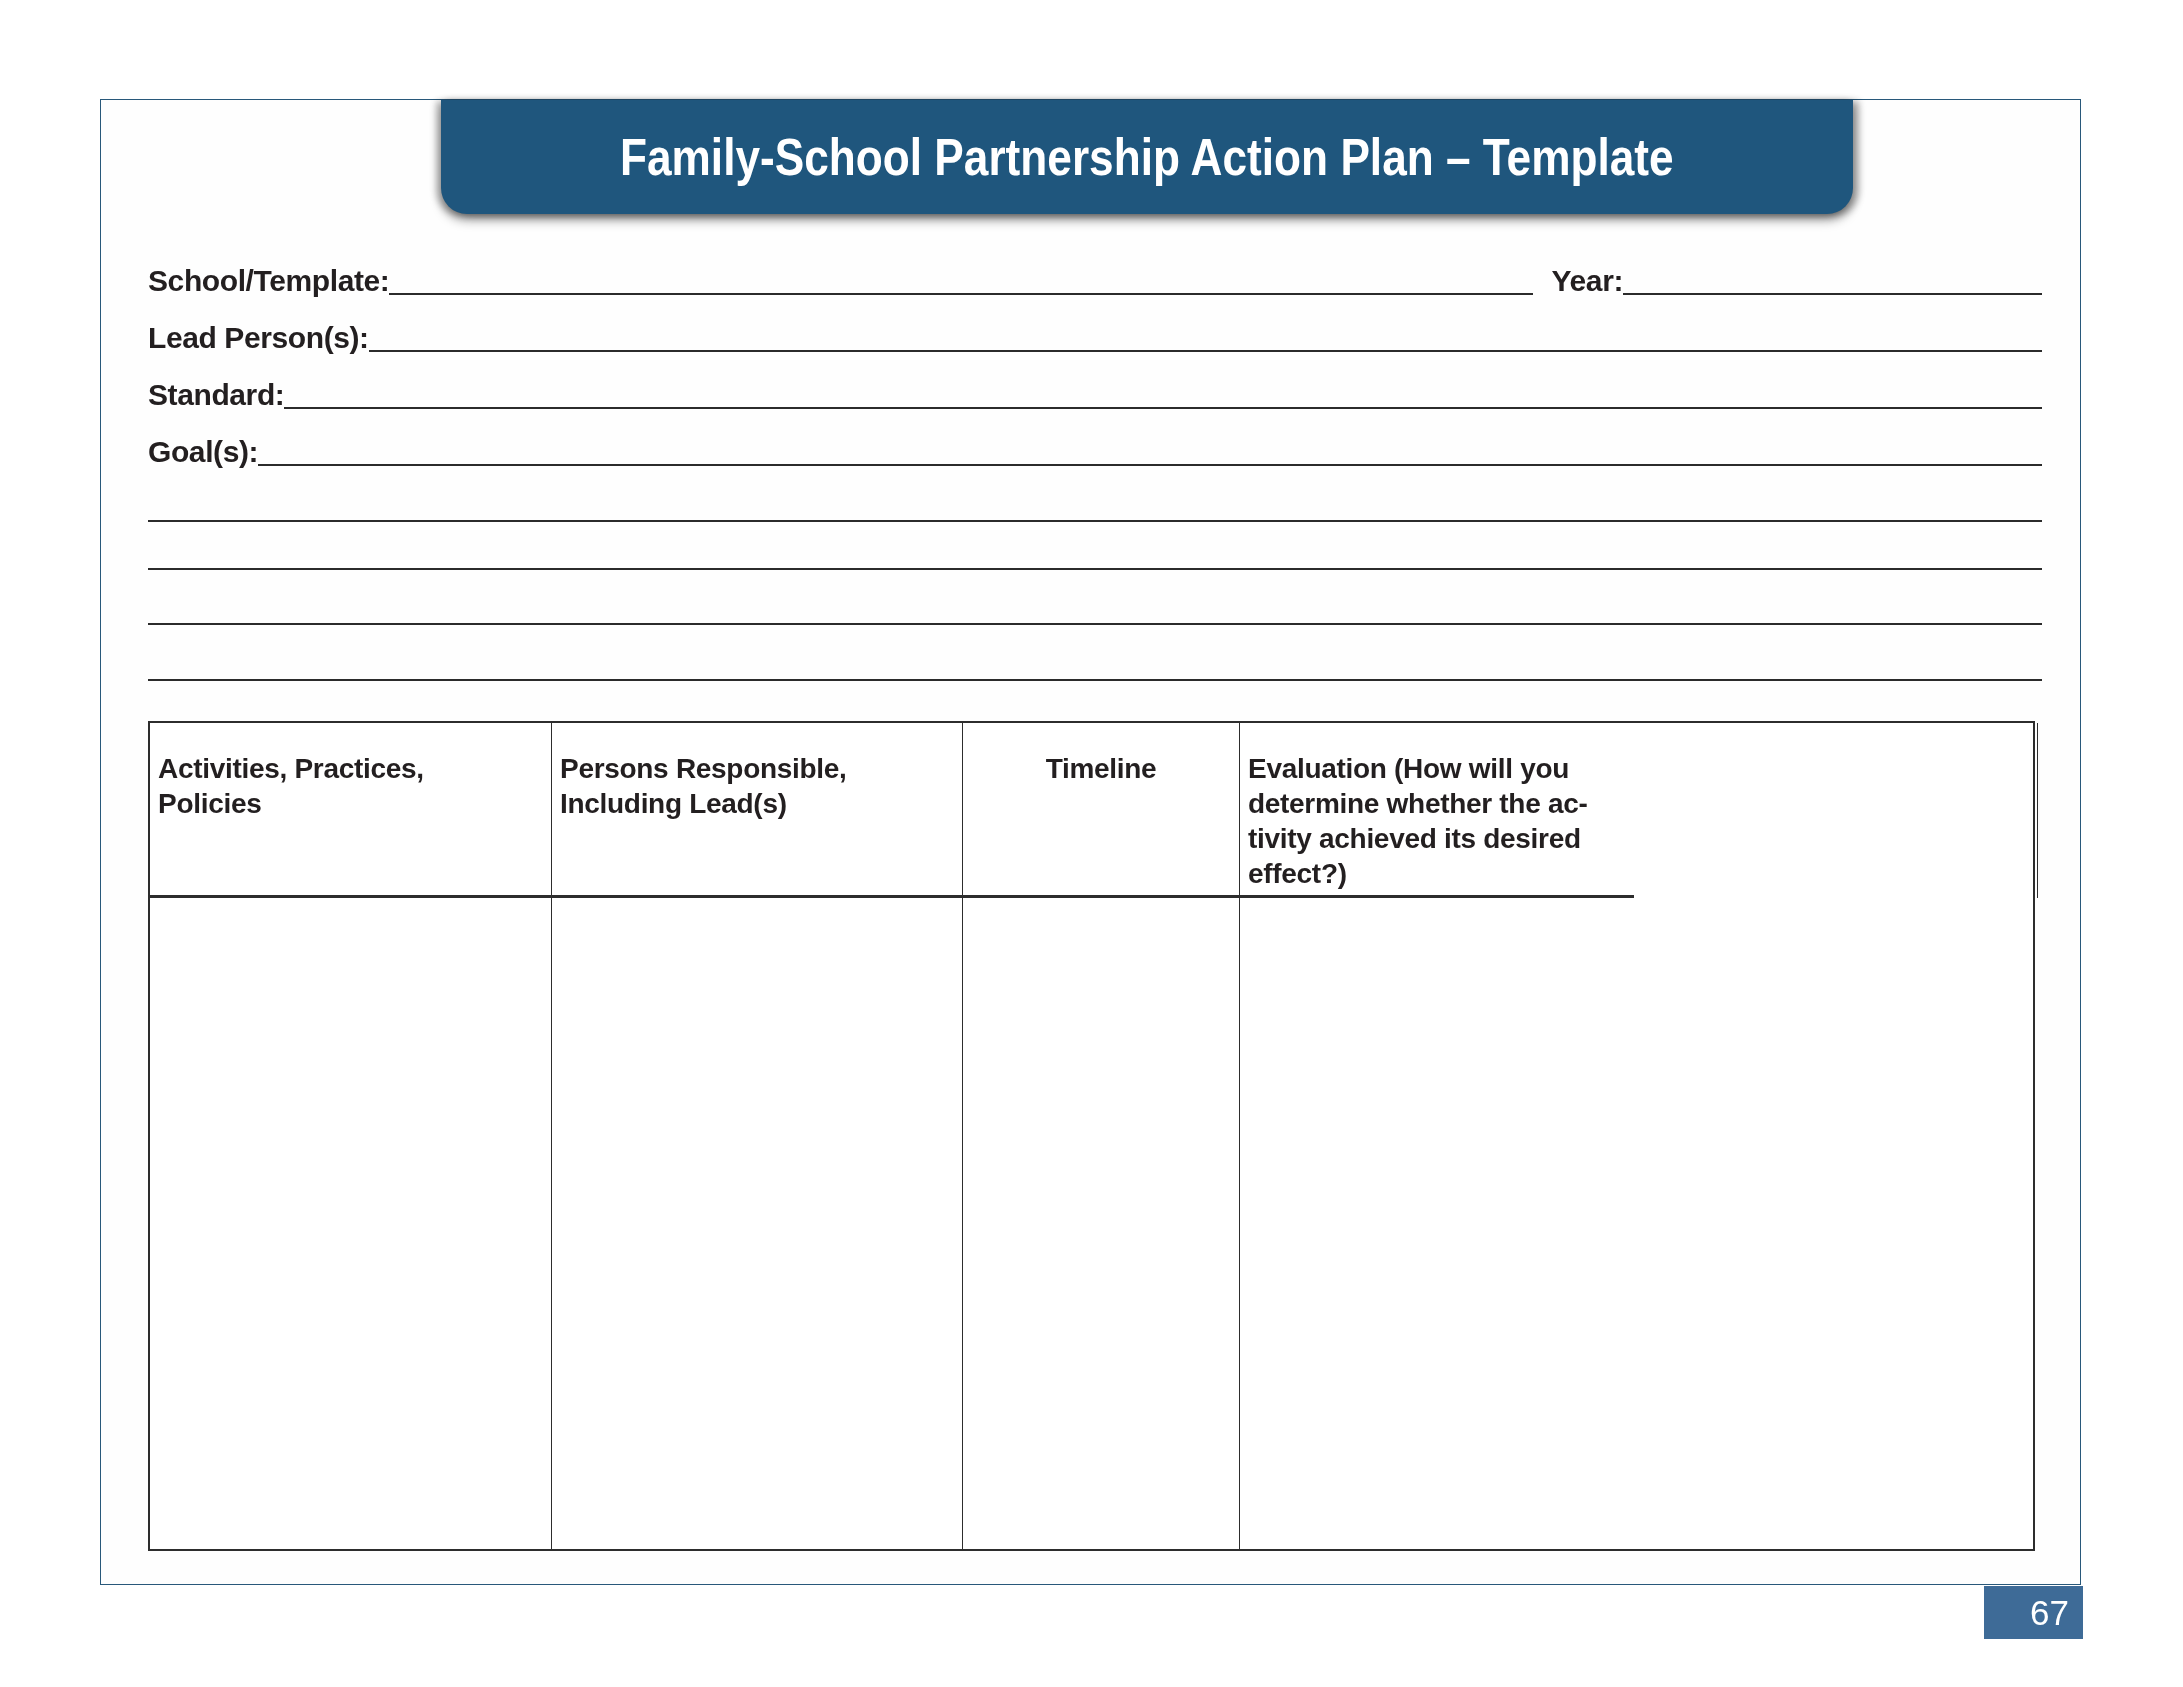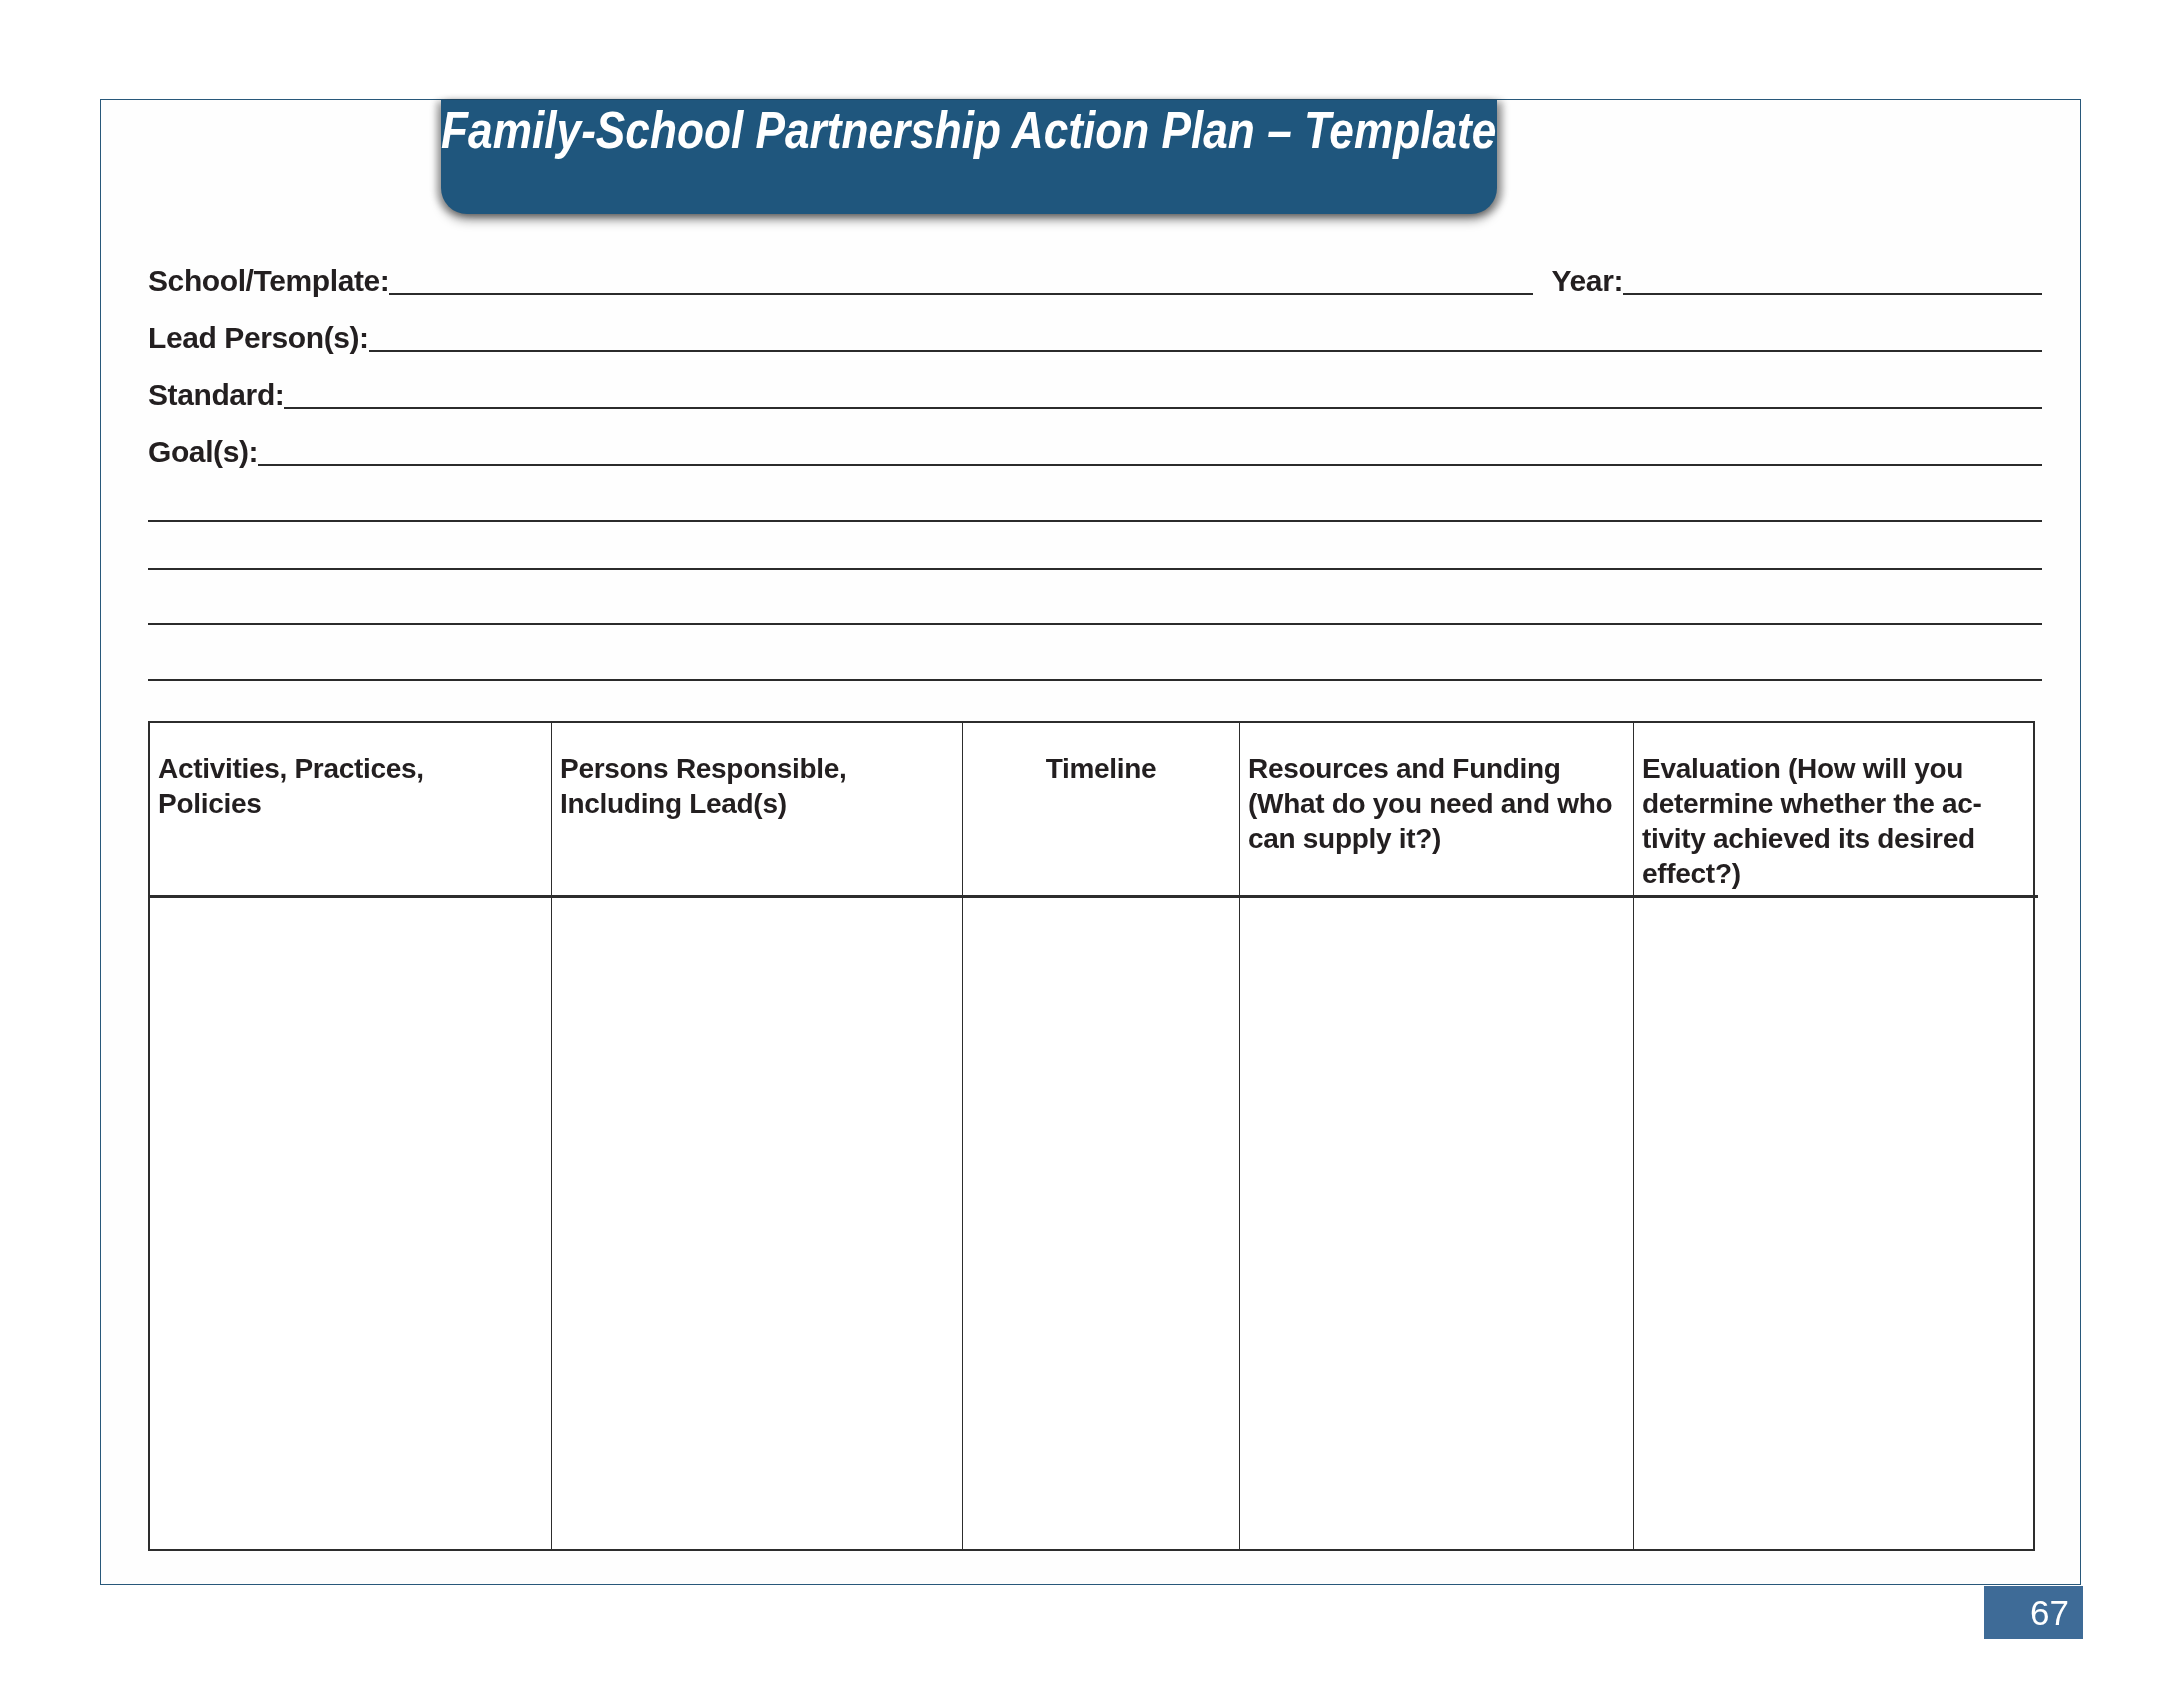--- a/index.html
+++ b/index.html
@@ -5,25 +5,24 @@
   html,body{margin:0;padding:0;}
   body{
     width:2184px;height:1687px;position:relative;background:#ffffff;
     font-family:"Liberation Sans", sans-serif;color:#231f20;overflow:hidden;
   }
   .page-frame{
     position:absolute;left:100px;top:99px;width:1979px;height:1484px;
     border:1.7px solid #28587a;background:#fefefe;box-sizing:content-box;
   }
   .banner{
-    position:absolute;left:441px;top:100px;width:1056px;height:114px;
+    position:absolute;left:441px;top:100px;width:1412px;height:114px;
     background:#1f567d;border-radius:0 0 26px 26px;z-index:5;
-    display:flex;justify-content:center;
+    display:flex;align-items:center;justify-content:center;
     box-shadow:0 5.2px 10.5px rgba(0,0,0,0.40), 5.2px 1.7px 7px rgba(0,0,0,0.28), -4.4px 1.7px 6.1px rgba(0,0,0,0.22);
-    font-style:italic;
   }
   .banner-title{
     color:#ffffff;font-size:52px;font-weight:bold;white-space:nowrap;
     transform:scaleX(0.85);transform-origin:center;
   }
   .field-row{
     position:absolute;display:flex;align-items:flex-end;height:45px;
     left:148px;width:1894px;
   }
   .lbl{
@@ -103,23 +102,20 @@
 </div>
 <div class="field-row row-8">
   <span class="fill"></span>
 </div>
 
 <div class="plan-table">
   <div class="th">Activities, Practices, Policies</div>
   <div class="th">Persons Responsible,
 Including Lead(s)</div>
   <div class="th center">Timeline</div>
-  <div class="th">Resources and Funding
-(What do you need and who
-can supply it?)</div>
   <div class="th last">Evaluation (How will you
 determine whether the ac-
 tivity achieved its desired
 effect?)</div>
 
   <div class="td"></div>
   <div class="td"></div>
   <div class="td"></div>
   <div class="td"></div>
   <div class="td last"></div>

